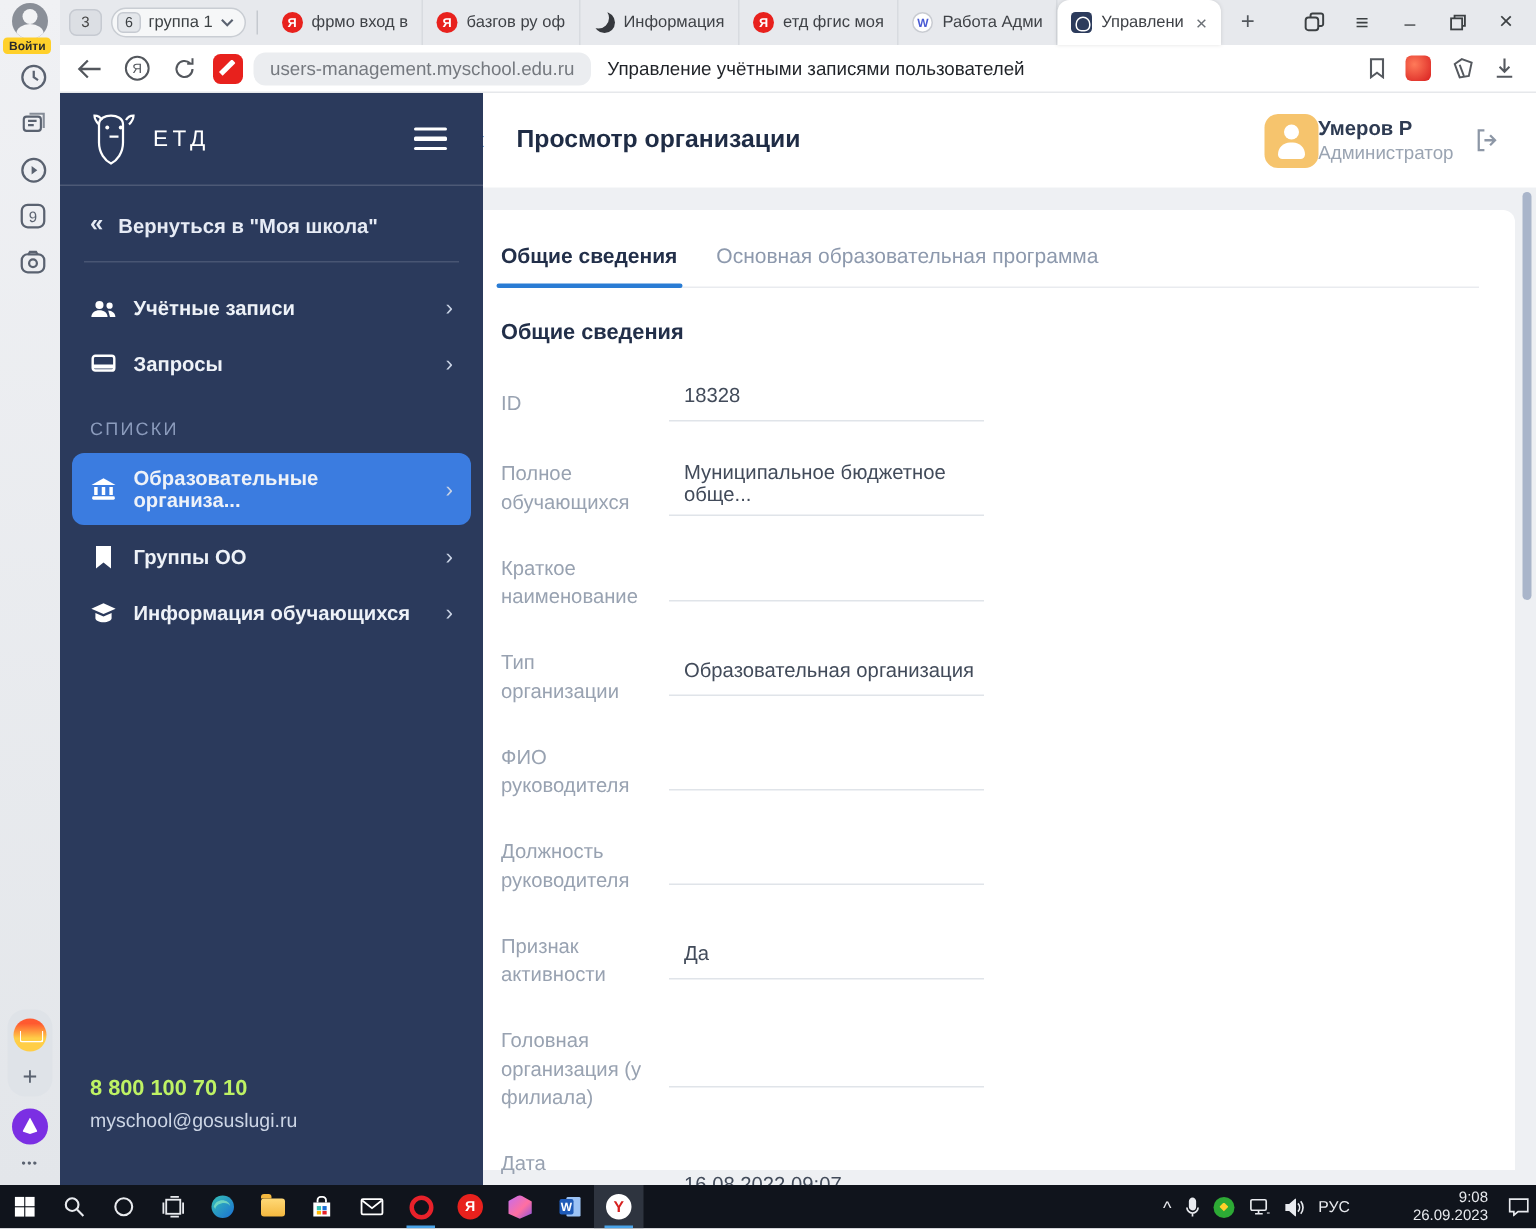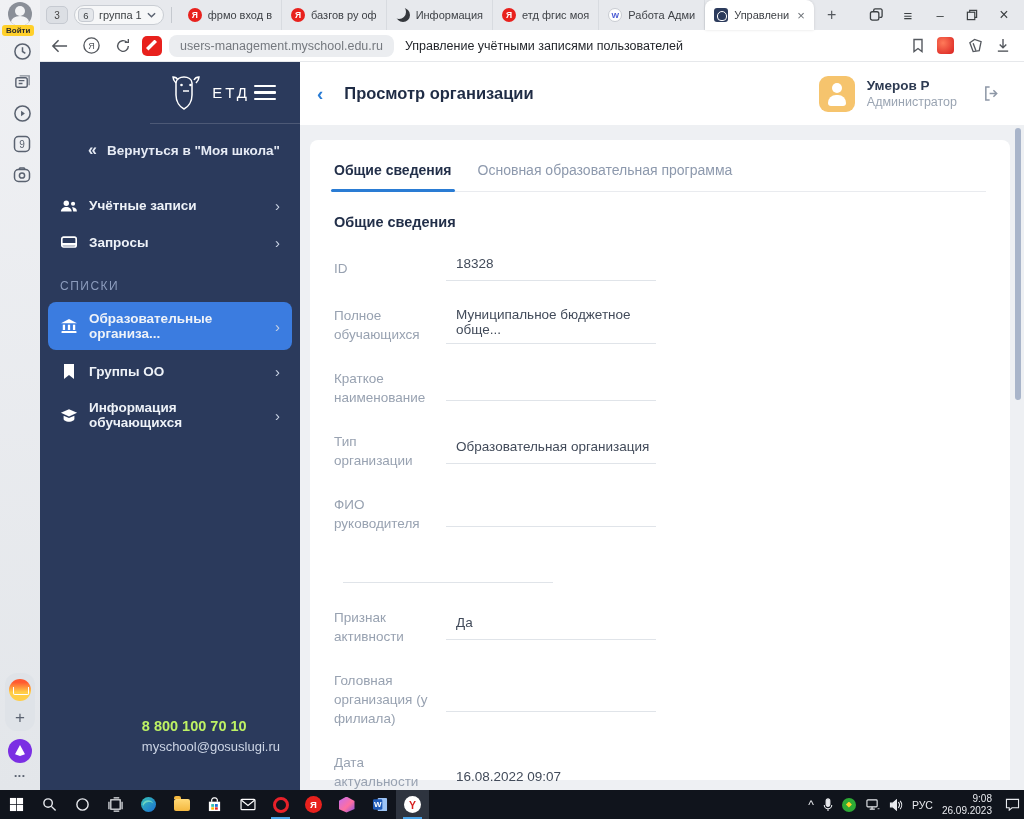--- a/index.html
+++ b/index.html
@@ -49,21 +49,21 @@
   .nav-ico { width:26px; height:26px; display:flex; align-items:center; justify-content:center; color:#53575d; margin-left:6px; cursor:pointer; }
   .protect-badge { width:20px; height:20px; border-radius:5px; background:#e8211d; margin-left:6px; position:relative; cursor:pointer; }
   .protect-badge::after { content:""; position:absolute; left:4px; top:4px; width:11px; height:11px; background:#fff; clip-path:polygon(0 78%,78% 0,100% 22%,22% 100%); }
   .url-pill { margin-left:7px; background:#ebedf0; border-radius:8px; height:22px; display:flex; align-items:center; padding:0 11px; font-size:12.5px; color:#75797f; cursor:text; }
   .url-title { margin-left:11px; font-size:12.5px; color:#1f2227; }
   .url-right { margin-left:auto; display:flex; align-items:center; gap:13px; padding-right:14px; color:#55595f; }
   .url-right .uicon { cursor:pointer; display:flex; align-items:center; }
   .ext-ico { width:17px; height:17px; border-radius:4px; background:radial-gradient(circle at 35% 35%, #ff7a59, #d81f1f); }
 
   
-  .app-sidebar { position:absolute; left:40px; top:62px; width:260px; bottom:29px; background:#2b3a5c; color:#eef2f8; z-index:10; display:flex; flex-direction:column;align-items:flex-end; }
+  .app-sidebar { position:absolute; left:40px; top:62px; width:282px; bottom:29px; background:#2b3a5c; color:#eef2f8; z-index:10; display:flex; flex-direction:column; }
   .logo-row { height:62px; display:flex; align-items:center; padding:0 20px; border-bottom:1px solid rgba(255,255,255,.16); }
   .logo-owl { width:32px; height:36px; }
   .logo-text { font-size:15px; letter-spacing:3px; margin-left:10px; color:#fff; }
   .burger { margin-left:auto; display:flex; flex-direction:column; gap:4px; cursor:pointer; padding:4px; }
   .burger span { display:block; width:22px; height:2.6px; background:#fff; border-radius:1px; }
   .back-row { display:flex; align-items:center; gap:10px; padding:17px 20px 15px; font-size:13.5px; font-weight:bold; color:#e6ebf5; cursor:pointer; }
   .back-row .dbl { font-size:16px; }
   .side-div { height:1px; background:rgba(255,255,255,.14); margin:0 16px; }
   .menu { padding-top:12px; }
   .mitem { display:flex; align-items:center; gap:11px; padding:10px 20px; font-size:13.5px; font-weight:bold; cursor:pointer; }
@@ -73,21 +73,21 @@
   .section-lbl { padding:18px 20px 6px; font-size:12px; letter-spacing:1.5px; color:#8c9cbd; }
   .side-foot { margin-top:auto; padding:0 20px 36px; }
   .side-phone { font-size:14.5px; font-weight:bold; color:#bef264; }
   .side-mail { font-size:13px; color:#ccd5e5; margin-top:5px; }
 
   
   .app-main { position:absolute; left:285px; top:62px; right:0; bottom:29px; background:#eef0f3; overflow:hidden; }
   .main-header { height:63px; background:#fff; display:flex; align-items:center; padding:0 24px 0 32px; }
   .back-chev { color:#2a7cd4; font-size:19px; font-weight:bold; cursor:pointer; }
   .page-title { font-size:16.5px; font-weight:bold; color:#1f2c45; margin-left:21px; }
-  .hdr-right { margin-left:auto; display:flex; align-items:center; gap:12px; }
+  .hdr-right { margin-left:auto; display:flex; align-items:center; }
   .user-avatar { width:36px; height:36px; border-radius:9px; background:#f6c46d; position:relative; }
   .user-avatar::before { content:""; position:absolute; left:13px; top:7px; width:10px; height:10px; border-radius:50%; background:#fff; }
   .user-avatar::after { content:""; position:absolute; left:9px; top:19px; width:18px; height:11px; border-radius:8px 8px 3px 3px; background:#fff; }
   .user-name { font-size:13.5px; font-weight:bold; color:#2e3b52; }
   .user-role { font-size:12.5px; color:#9aa4b2; margin-top:2px; }
   .logout { margin-left:14px; color:#8d97a6; cursor:pointer; display:flex; }
 
   .card { margin:15px 14px 0 25px; background:#fff; border-radius:8px 8px 0 0; padding:0 24px; height:640px; }
   .ptabs { display:flex; gap:26px; padding-top:22px; border-bottom:1px solid #e9ebef; }
   .ptab { font-size:14px; padding-bottom:13px; color:#8d99ad; cursor:pointer; position:relative; }
@@ -101,21 +101,21 @@
   .scrollbar { position:absolute; top:66px; right:3px; width:6px; height:272px; background:#a9b5ca; border-radius:3px; cursor:grab; }
 
   
   .taskbar { position:absolute; left:0; right:0; bottom:0; height:29px; background:#10141c; display:flex; align-items:stretch; z-index:40; }
   .tb-ico { width:33px; display:flex; align-items:center; justify-content:center; position:relative; cursor:pointer; }
   .tb-ico.open::after { content:""; position:absolute; bottom:0; left:7px; right:7px; height:2px; background:#4aa3e8; }
   .tb-ico.active-app { background:#2e343f; }
   .tray { margin-left:auto; display:flex; align-items:center; gap:9px; padding-right:4px; color:#e8eaee; }
   .tray .t-ico { display:flex; align-items:center; justify-content:center; cursor:pointer; }
   .tray-lang { font-size:10.5px; cursor:pointer; }
-  .tray-clock { text-align:right; font-size:10px; line-height:12px; cursor:pointer; }
+  .tray-clock { text-align:right; font-size:10px; line-height:12px; cursor:pointer;margin-left:33px; }
   .tb-circle-o { width:16px; height:16px; border:3px solid #e8212a; border-radius:50%; }
   .tb-ya { width:17px; height:17px; border-radius:50%; background:#e8211d; color:#fff; font-size:9.5px; font-weight:bold; display:flex; align-items:center; justify-content:center; }
   .tb-y { width:17px; height:17px; border-radius:50%; background:#fff; color:#d6201f; font-size:10.5px; font-weight:bold; display:flex; align-items:center; justify-content:center; }
   .tb-music { width:16px; height:16px; background:linear-gradient(135deg,#c36cf0,#ff6fa0 55%,#7e4fe8); clip-path:polygon(50% 0,100% 28%,100% 78%,50% 100%,0 78%,0 28%); }
   .tb-folder { width:16px; height:12px; background:linear-gradient(#ffd977,#f4b83f); border-radius:2px; position:relative; }
   .tb-folder::before { content:""; position:absolute; top:-3px; left:0; width:7px; height:3px; background:#f4b83f; border-radius:2px 2px 0 0; }
   .green-orb { width:14px; height:14px; border-radius:50%; background:#2daa35; position:relative; }
   .green-orb::after { content:""; position:absolute; left:4px; top:4px; width:6px; height:6px; background:#ffd02a; clip-path:polygon(50% 0,100% 50%,50% 100%,0 50%); }
 </style>
 </head>
@@ -385,20 +385,21 @@
         </div>
         <div class="frow">
           <div class="flabel">Тип организации</div>
           <div class="fvalue">Образовательная организация</div>
         </div>
         <div class="frow">
           <div class="flabel">ФИО руководителя</div>
           <div class="fvalue"></div>
         </div>
         <div class="frow">
+          <div class="flabel">Должность руководителя</div>
           <div class="fvalue"></div>
         </div>
         <div class="frow">
           <div class="flabel">Признак активности</div>
           <div class="fvalue">Да</div>
         </div>
         <div class="frow">
           <div class="flabel">Головная организация (у филиала)</div>
           <div class="fvalue"></div>
         </div>

